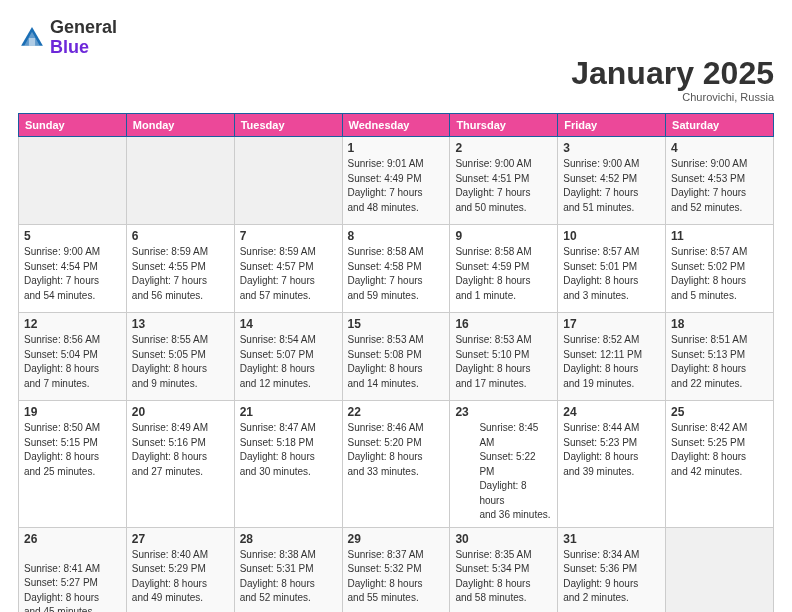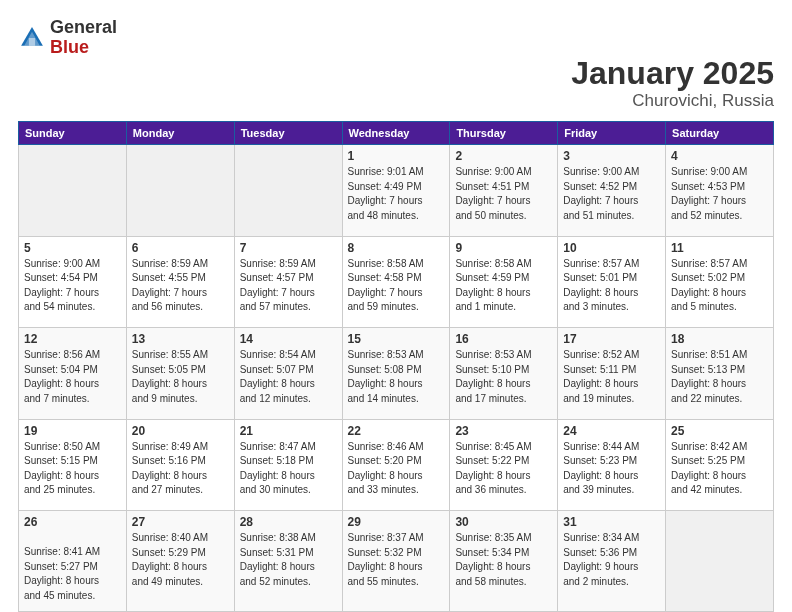--- a/index.html
+++ b/index.html
@@ -27,47 +27,47 @@
       display: flex;
       align-items: center;
       gap: 4px;
     }
     .logo-text {
       font-size: 18px;
       font-weight: bold;
       line-height: 1.1;
     }
     .logo-general { color: #333; }
-    .logo-blue { color: #b91c1c; }
+    .logo-blue { color: #6d28d9; }
     .logo-icon {
       width: 28px;
       height: 28px;
     }
     .title-block {
       text-align: right;
       margin-top: 38px;
     }
     .month-title {
       font-size: 32px;
       font-weight: bold;
       color: #333;
       line-height: 1.1;
     }
     .location {
-      font-size: 17px;
+      font-size: 11px;
       color: #555;
     }
     .calendar {
       flex: 1;
       border-collapse: collapse;
       width: 100%;
       table-layout: fixed;
     }
     .calendar thead th {
-      background-color: #4c1d95;
+      background-color: #ec4899;
       color: #fff;
       font-size: 11px;
       font-weight: bold;
       text-align: left;
       padding: 5px 6px;
       border: 1px solid #1a5da0;
     }
     .calendar tbody td {
       vertical-align: top;
       border: 1px solid #ccc;
@@ -247,21 +247,21 @@
           <td>
             <span class="day-number">16</span>
             <div class="day-info" style="white-space: pre-line;">Sunrise: 8:53 AM
 Sunset: 5:10 PM
 Daylight: 8 hours
 and 17 minutes.</div>
           </td>
           <td>
             <span class="day-number">17</span>
             <div class="day-info" style="white-space: pre-line;">Sunrise: 8:52 AM
-Sunset: 5:11 PM
+Sunset: 12:11 PM
 Daylight: 8 hours
 and 19 minutes.</div>
           </td>
           <td>
             <span class="day-number">18</span>
             <div class="day-info" style="white-space: pre-line;">Sunrise: 8:51 AM
 Sunset: 5:13 PM
 Daylight: 8 hours
 and 22 minutes.</div>
           </td>
@@ -290,21 +290,21 @@
           </td>
           <td>
             <span class="day-number">22</span>
             <div class="day-info" style="white-space: pre-line;">Sunrise: 8:46 AM
 Sunset: 5:20 PM
 Daylight: 8 hours
 and 33 minutes.</div>
           </td>
           <td>
             <span class="day-number">23</span>
-            <div class="day-info" style="white-space: pre-line;">Sunrise: 8:45 AM
+            <div class="day-info" style="white-space: pre-line; margin-left: 24px;">Sunrise: 8:45 AM
 Sunset: 5:22 PM
 Daylight: 8 hours
 and 36 minutes.</div>
           </td>
           <td>
             <span class="day-number">24</span>
             <div class="day-info" style="white-space: pre-line;">Sunrise: 8:44 AM
 Sunset: 5:23 PM
 Daylight: 8 hours
 and 39 minutes.</div>

